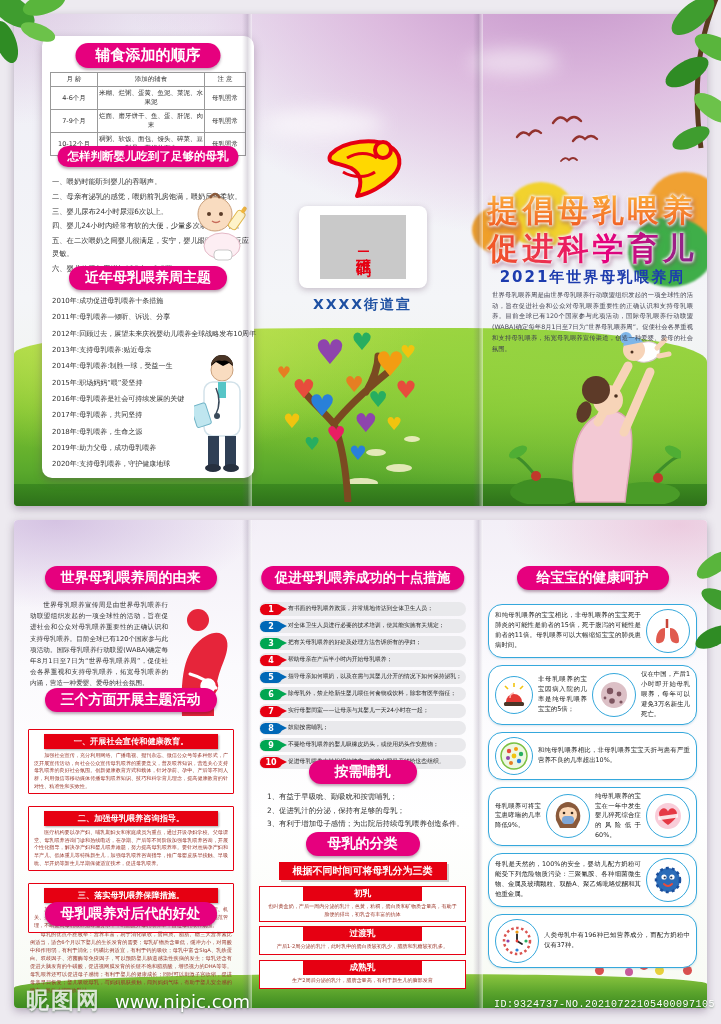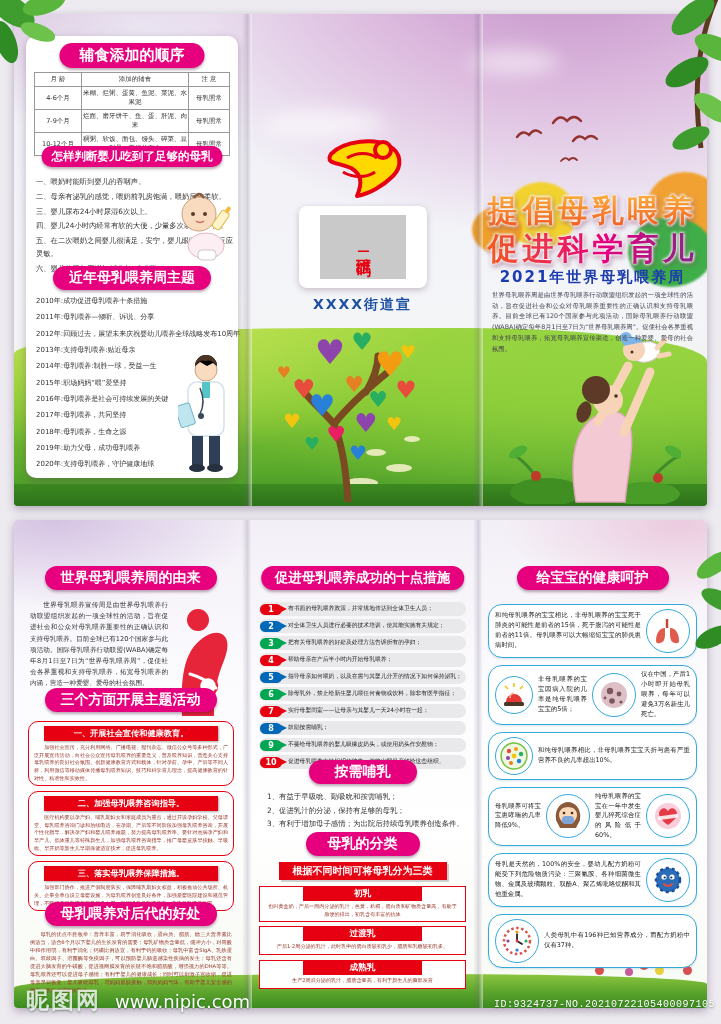--- a/index.html
+++ b/index.html
@@ -68,21 +68,21 @@
        background:
         radial-gradient(42% 26% at 6% 0%, rgba(188,158,210,.55), rgba(0,0,0,0) 70%),
         radial-gradient(36% 24% at 96% 1%, rgba(228,168,200,.5), rgba(0,0,0,0) 70%),
         linear-gradient(180deg,#f3eff7 0%,#fbfafd 30%,#ffffff 62%,#f7faf3 100%);}
   .inner-grass{position:absolute;left:0;right:0;bottom:0;height:34px;z-index:2;
        background:linear-gradient(180deg,#8cc63f 0%,#5aa32c 55%,#3c8a20 100%);
        border-radius:50% 40% 0 0/14px 10px 0 0;}
   .panel{position:absolute;top:0;bottom:0;}
   .para{position:absolute;color:#333;line-height:1.7;text-align:justify;z-index:4;}
   .indent{text-indent:2em;}
-  .act-box{border:1.5px solid #e60012;border-radius:10px;margin:4px 0 5px;padding:3px 5px;
+  .act-box{border:1.5px solid #e60012;border-radius:1px;margin:12px 0 5px;padding:3px 5px;
            background:rgba(255,255,255,.9);}
   .act-head{display:block;background:#e60012;color:#fff;font-weight:bold;font-size:8.2px;
             text-align:center;width:90%;margin:1px auto 3px;padding:2px 0;
             box-shadow:1px 1px 2px rgba(0,0,0,.35);}
   .act-body{font-size:5.1px;color:#96352a;line-height:1.5;text-align:justify;text-indent:2em;}
   
   .step-row{display:flex;align-items:center;margin:0 8px 3px;background:#e9e9ec;border-radius:8px;
             padding:1px 4px 1px 1px;min-height:12px;}
   .step-text{flex:1;font-size:5.8px;color:#222;line-height:1.3;}
   .badge{position:relative;flex:0 0 auto;width:22px;height:11px;border-radius:6px;color:#fff;
@@ -169,21 +169,21 @@
         <text x="100" y="120" font-size="26" fill="#8e44ad">♥</text>
         <text x="128" y="118" font-size="18" fill="#f1c40f">♥</text>
         <text x="46" y="138" font-size="18" fill="#27ae60">♥</text>
         <text x="92" y="148" font-size="20" fill="#2980d9">♥</text>
         <text x="18" y="66" font-size="16" fill="#e67e22">♥</text>
         <text x="142" y="46" font-size="18" fill="#f1c40f">♥</text>
       </g>
     </svg>
 
     <div class="panel" style="left:0;width:233px;">
-      <div class="whitecard" style="left:12px;top:22px;width:212px;height:442px;">
+      <div class="whitecard" style="left:28px;top:22px;width:212px;height:442px;">
 
         <div class="pill" style="top:7px;font-size:15px;padding:3px 20px;">辅食添加的顺序</div>
 
         <table class="foodtable" style="top:36px;">
           <tbody>
               <tr>
             <th style="width:44px;">月 龄</th>
             <th>添加的辅食</th>
             <th style="width:38px;">注 意</th>
           </tr>

